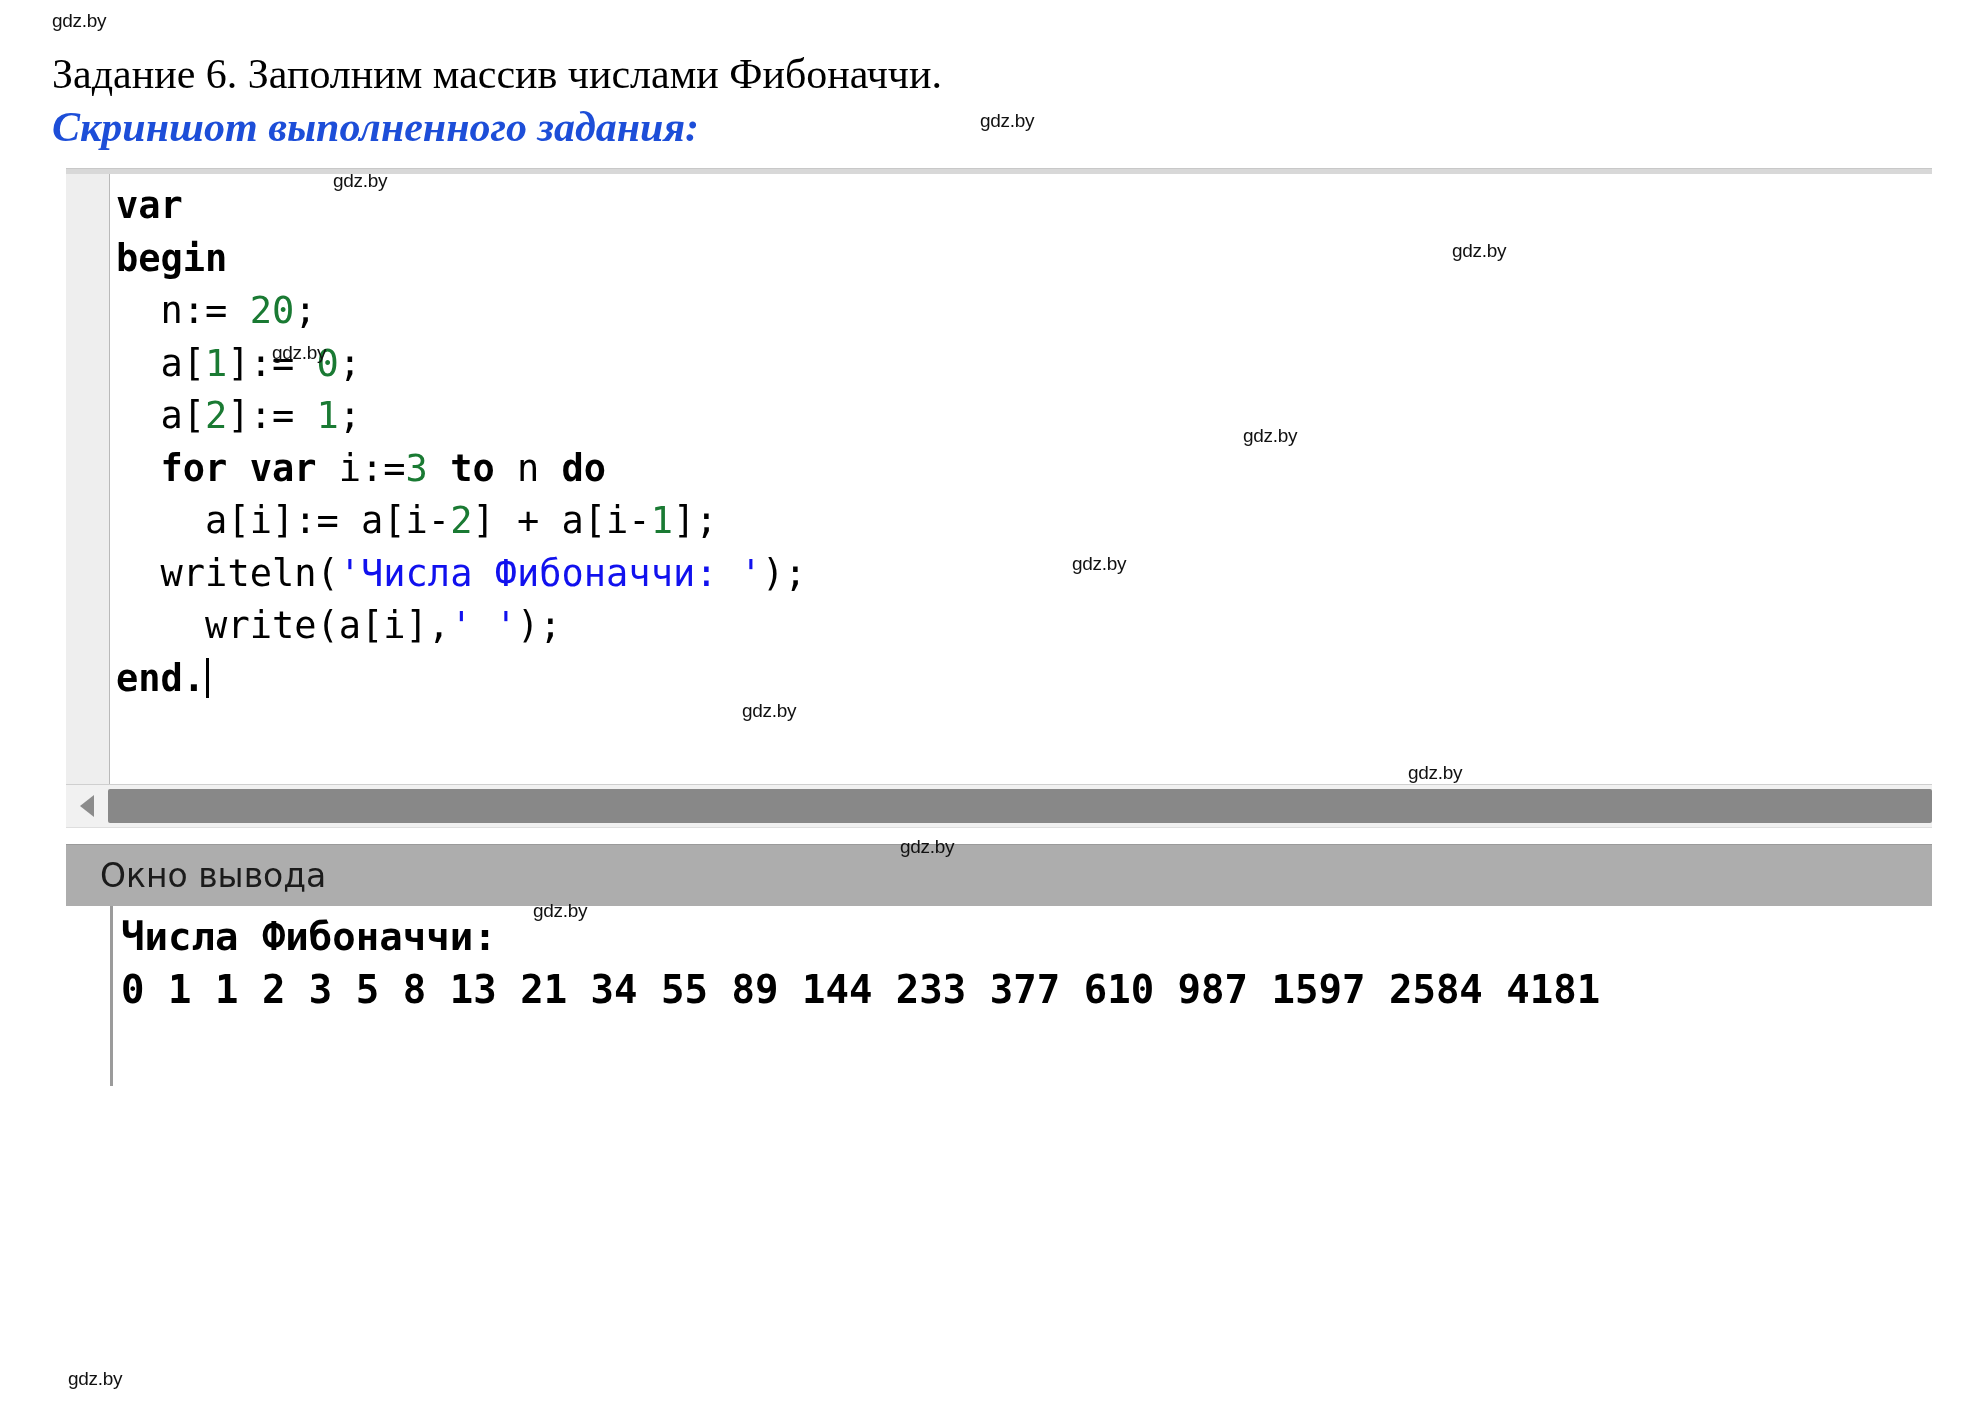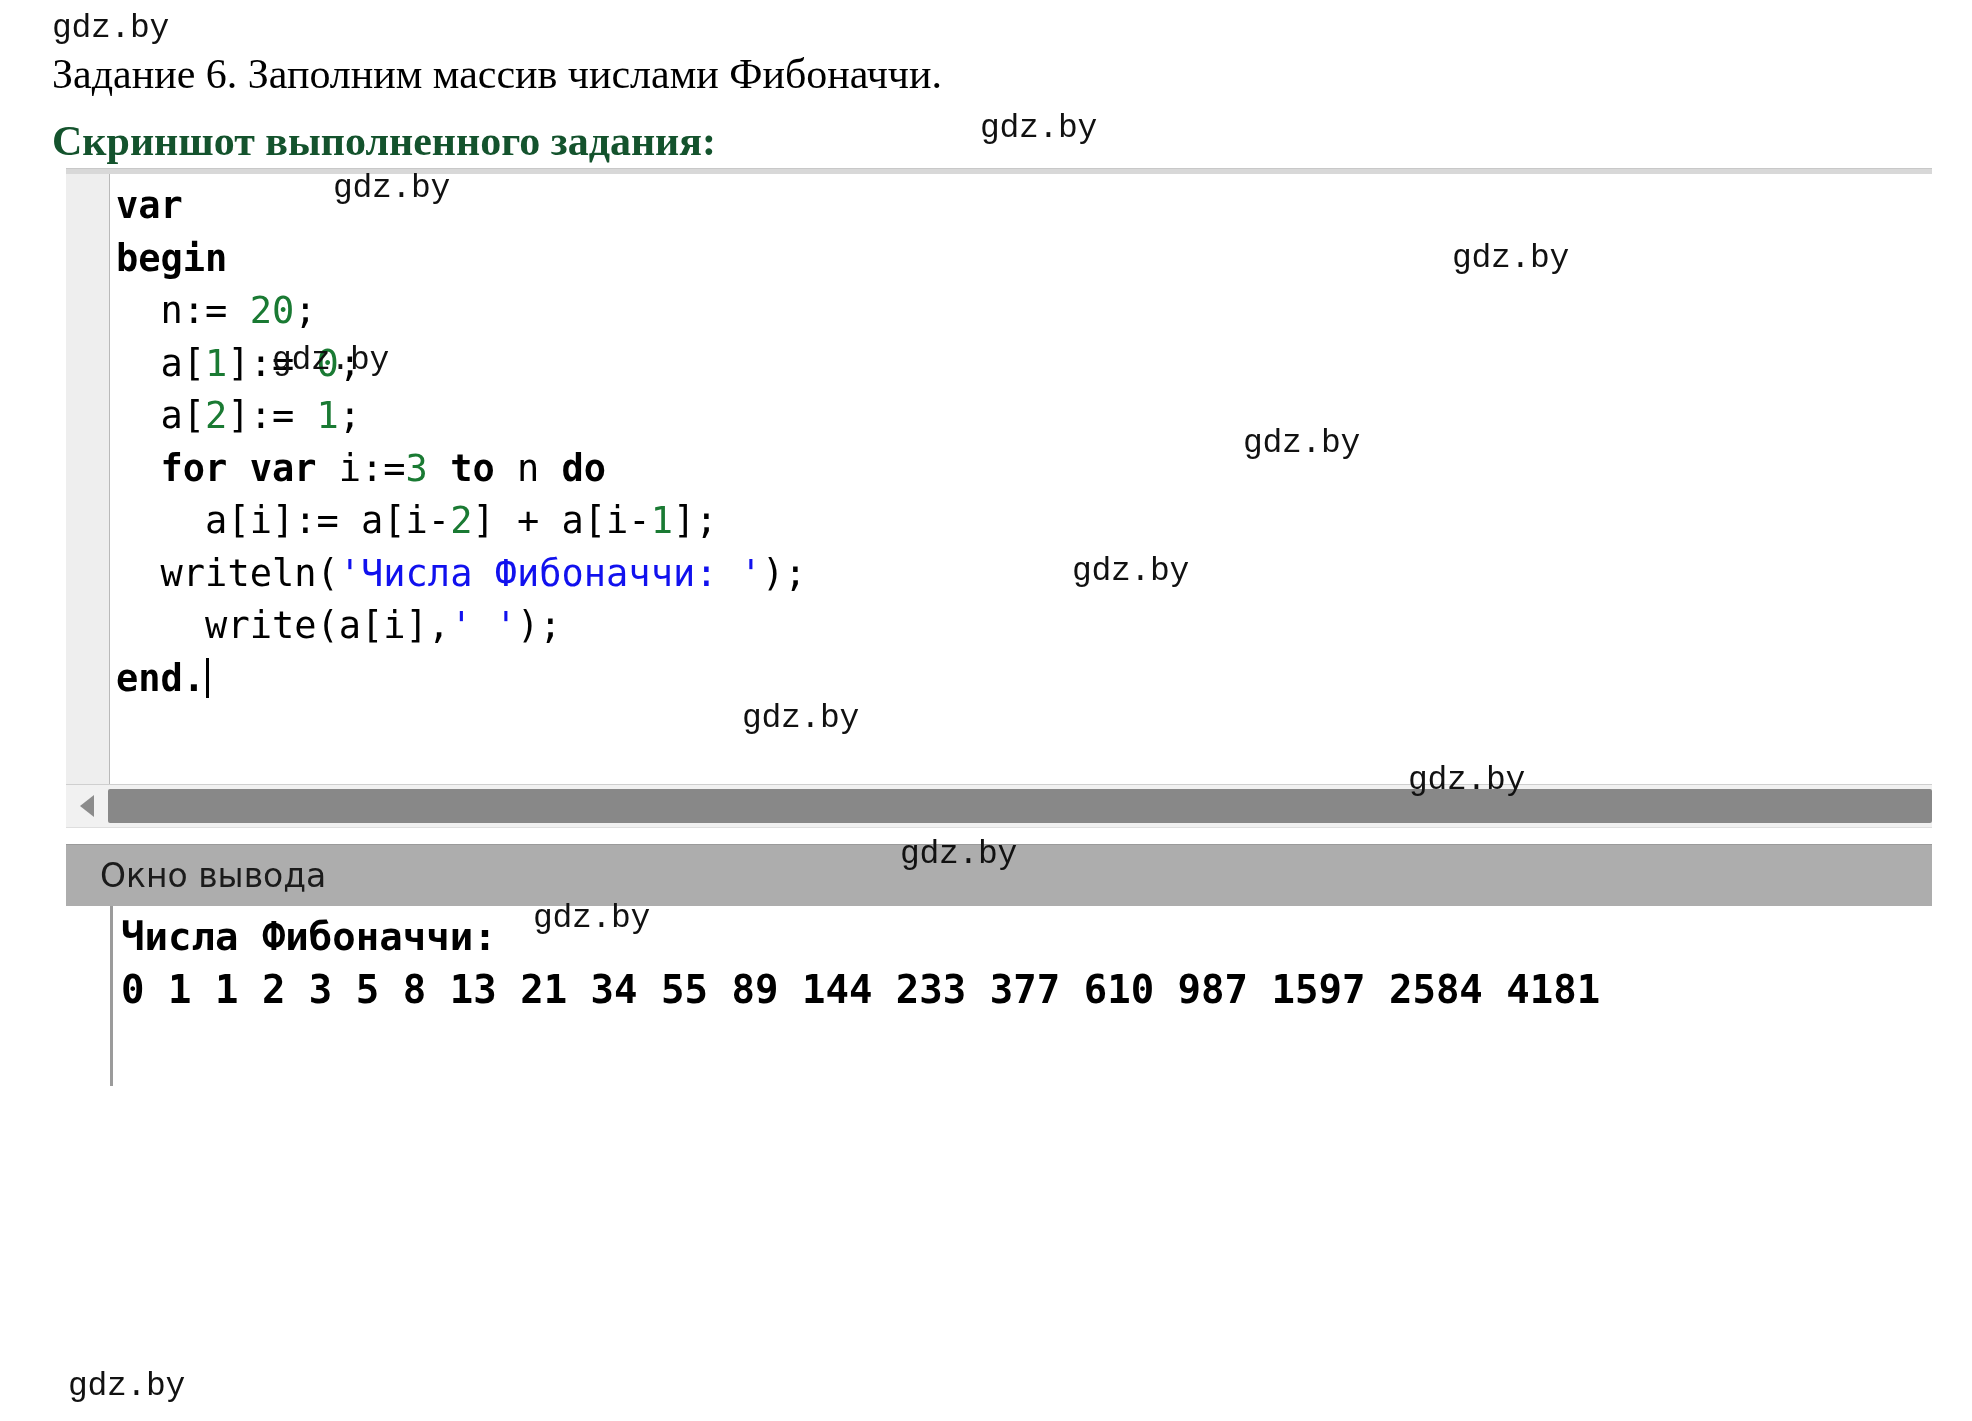--- a/index.html
+++ b/index.html
@@ -11,22 +11,22 @@
     width: 1972px;
     height: 1421px;
     position: relative;
     overflow: hidden;
     font-family: "Liberation Serif", serif;
   }
 
   
   .wm {
     position: absolute;
-    font-family: Liberation Mono, monospace;
-    font-size: 33px;
+    font-family: Liberation Sans, sans-serif;
+    font-size: 19px;
     color: #111111;
     white-space: nowrap;
     z-index: 50;
     letter-spacing: -0.3px;
   }
 
   
   .doc-head {
     position: absolute;
     left: 52px;
@@ -40,23 +40,24 @@
     color: #000000;
     white-space: nowrap;
   }
   .task-line .lbl {
     font-weight: normal;
   }
   .screenshot-line {
     font-family: "Liberation Serif", serif;
     font-size: 42px;
     line-height: 54px;
+    font-style: italic;
     font-weight: bold;
-    color: #14532d;
-    margin-top: 14px;
+    color: #1d4ed8;
+    margin-top: 0;
     white-space: nowrap;
   }
 
   
   .ide {
     position: absolute;
     left: 66px;
     top: 168px;
     width: 1866px;
   }

